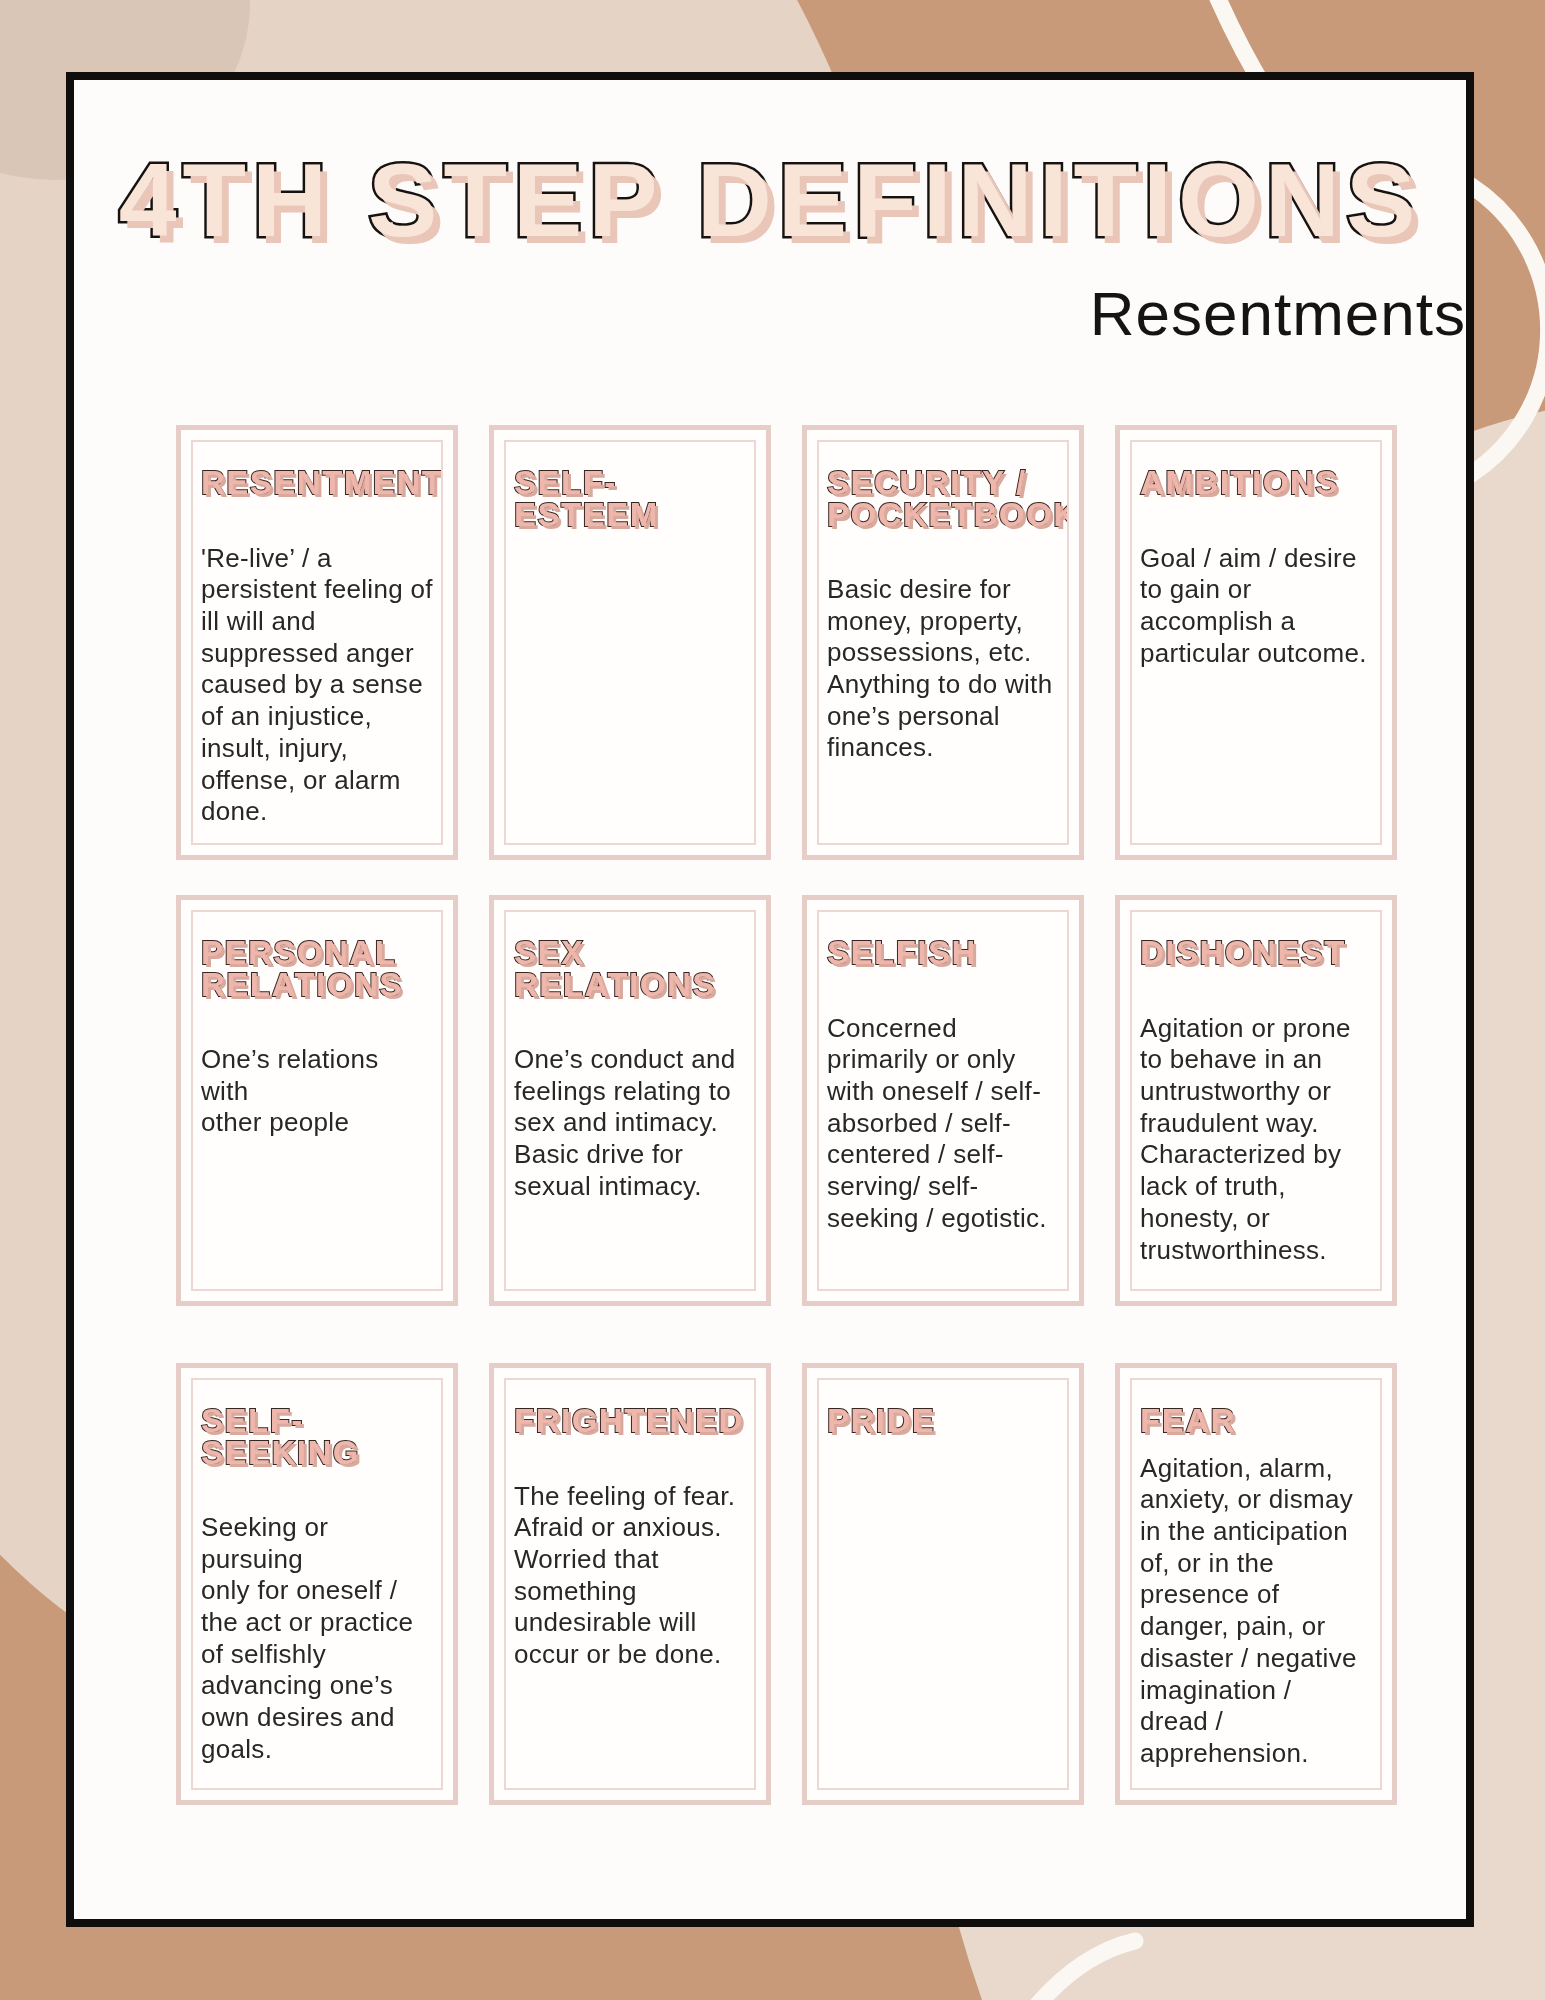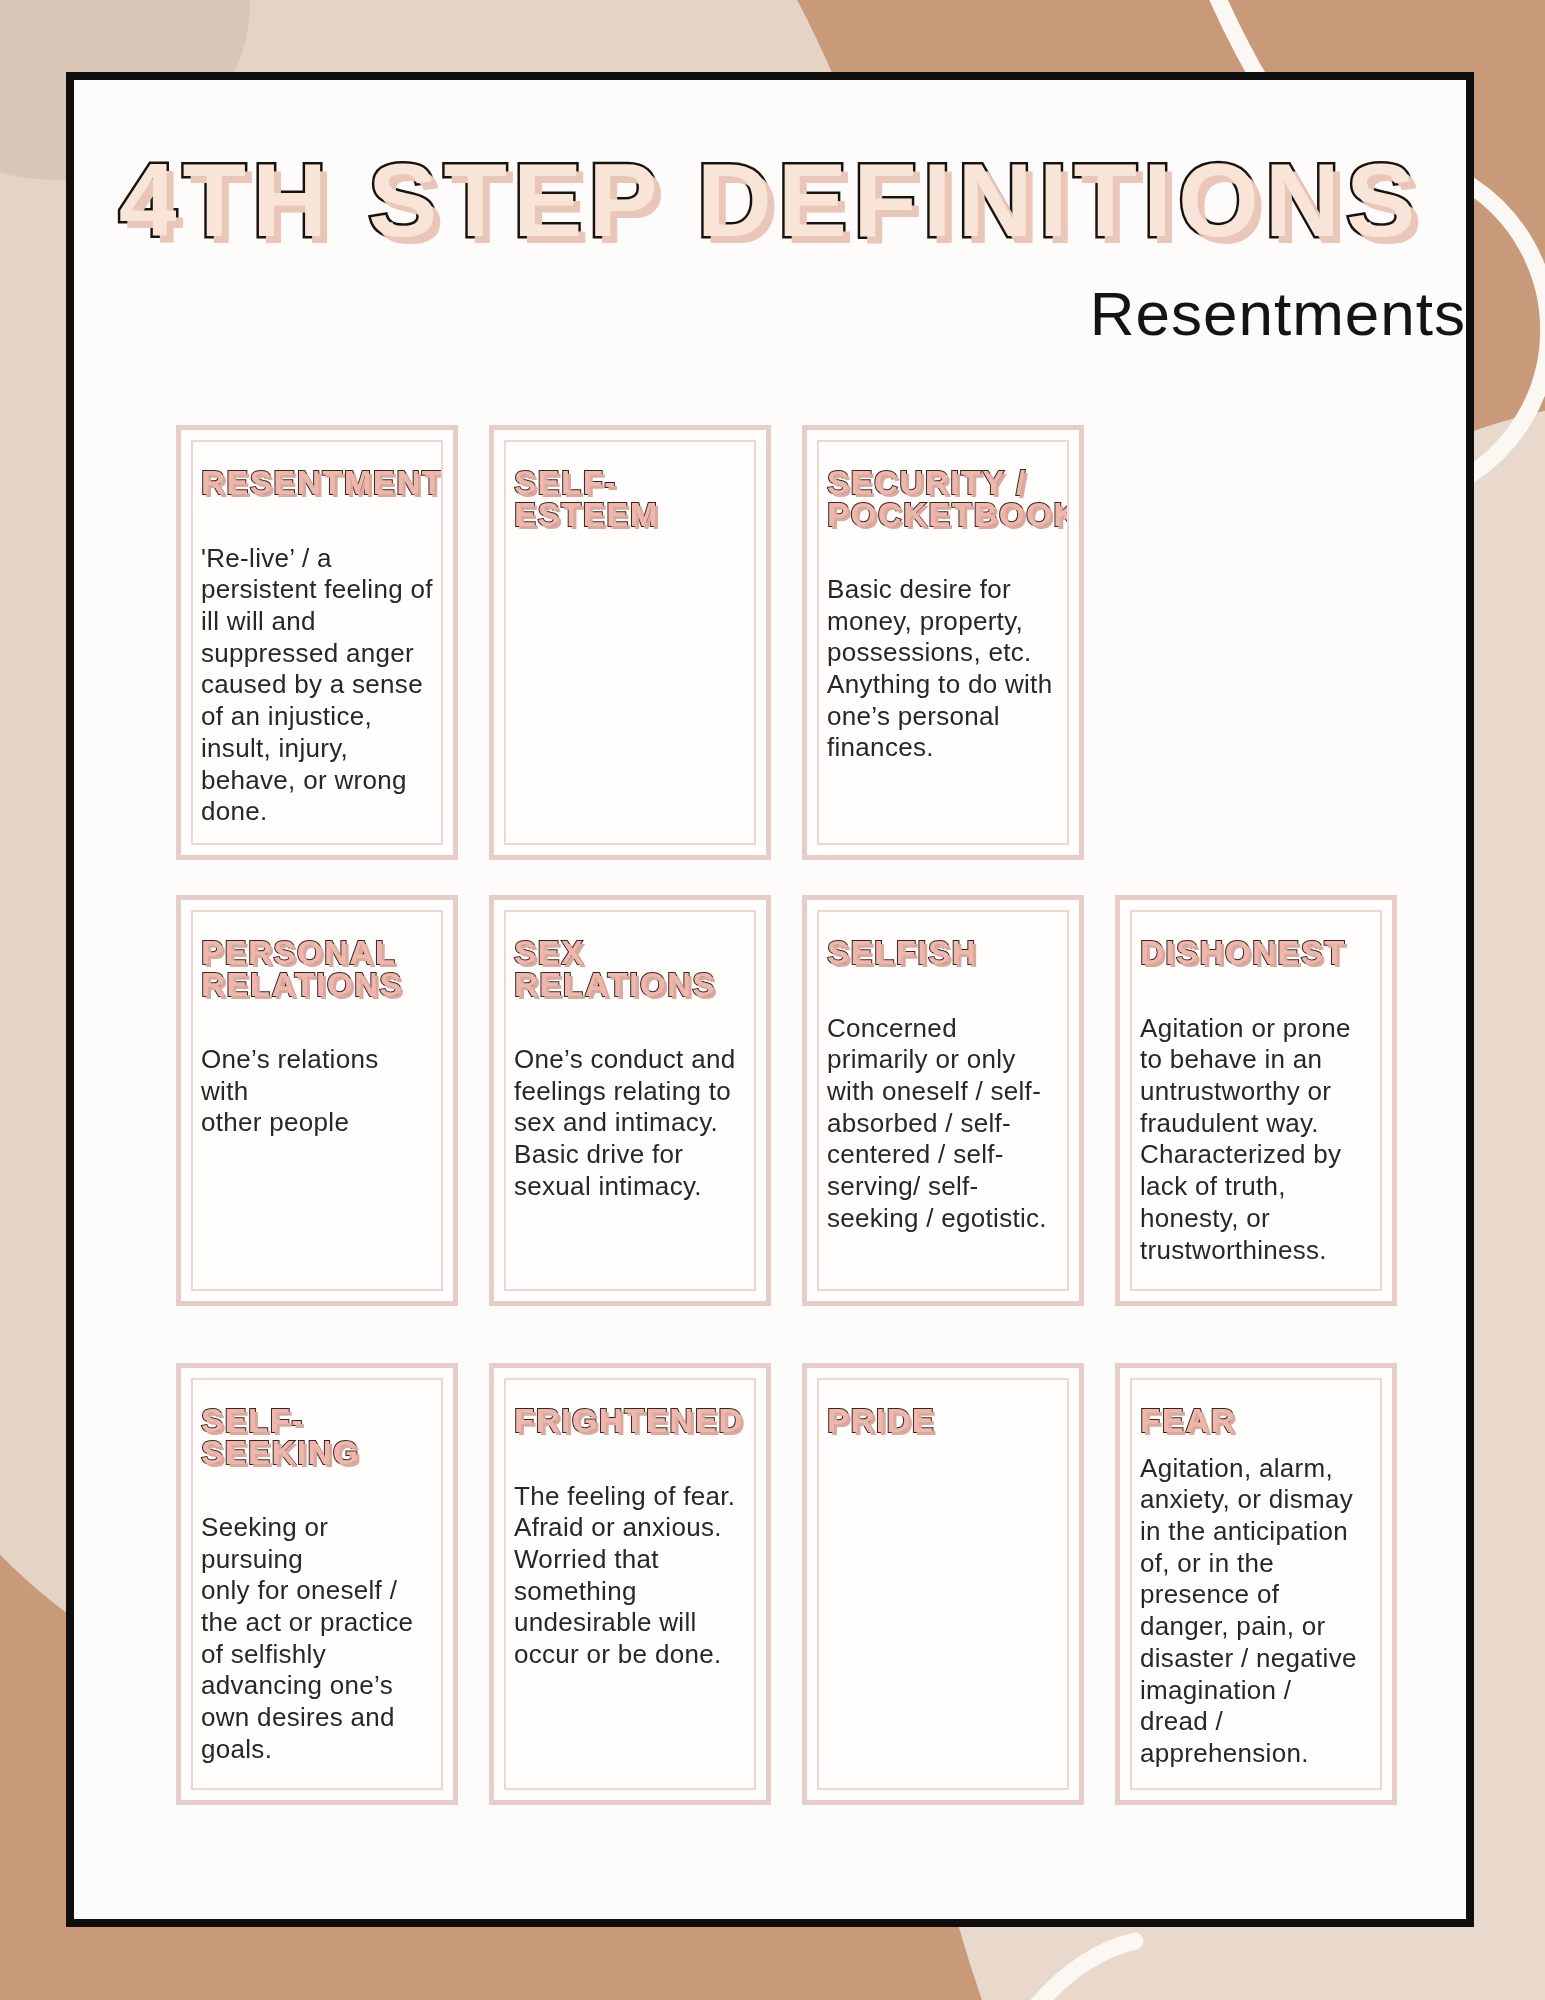--- a/index.html
+++ b/index.html
@@ -89,40 +89,49 @@
       <div class="card">
         <div class="card-inner">
           <h3 class="card-title">RESENTMENT</h3>
           <p class="card-body">'Re-live’ / a
 persistent feeling of
 ill will and
 suppressed anger
 caused by a sense
 of an injustice,
 insult, injury,
-behave, or wrong
+offense, or alarm
 done.</p>
         </div>
       </div>
       <div class="card">
         <div class="card-inner">
           <h3 class="card-title">SELF-
 ESTEEM</h3>
         </div>
       </div>
       <div class="card">
         <div class="card-inner">
           <h3 class="card-title">SECURITY /
 POCKETBOOK</h3>
           <p class="card-body">Basic desire for
 money, property,
 possessions, etc.
 Anything to do with
 one’s personal
 finances.</p>
+        </div>
+      </div>
+      <div class="card">
+        <div class="card-inner">
+          <h3 class="card-title">AMBITIONS</h3>
+          <p class="card-body">Goal / aim / desire
+to gain or
+accomplish a
+particular outcome.</p>
         </div>
       </div>
     </div>
 
     <div class="row r2">
       <div class="card">
         <div class="card-inner">
           <h3 class="card-title">PERSONAL
 RELATIONS</h3>
           <p class="card-body">One’s relations with

